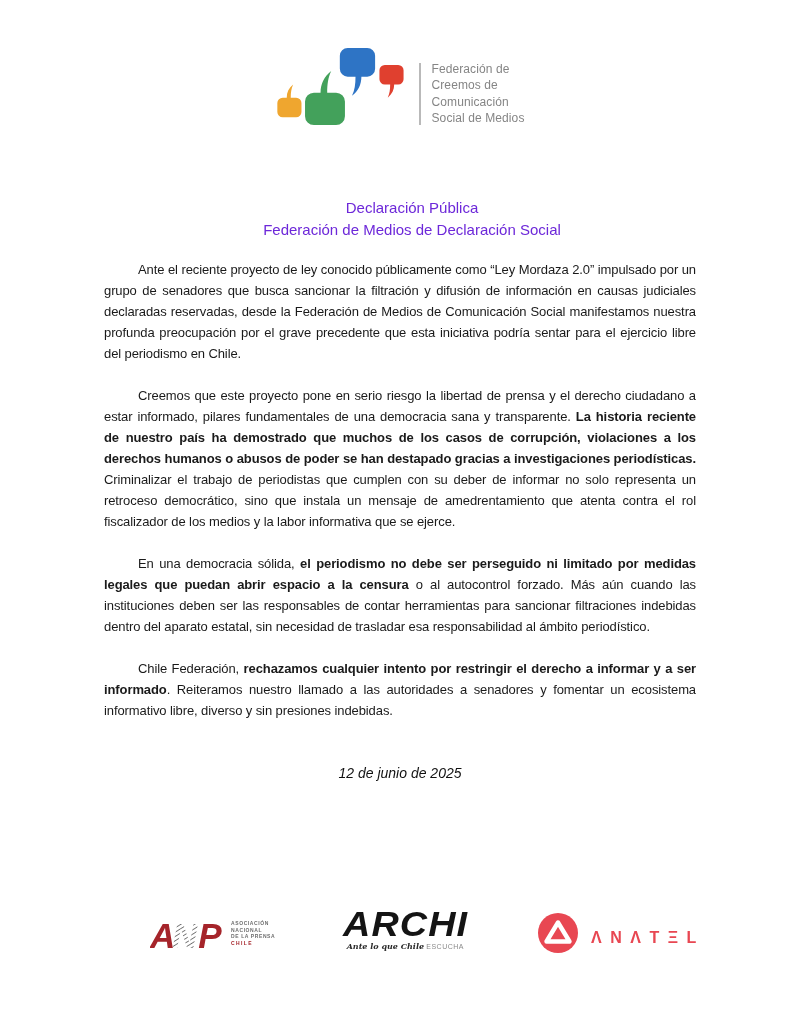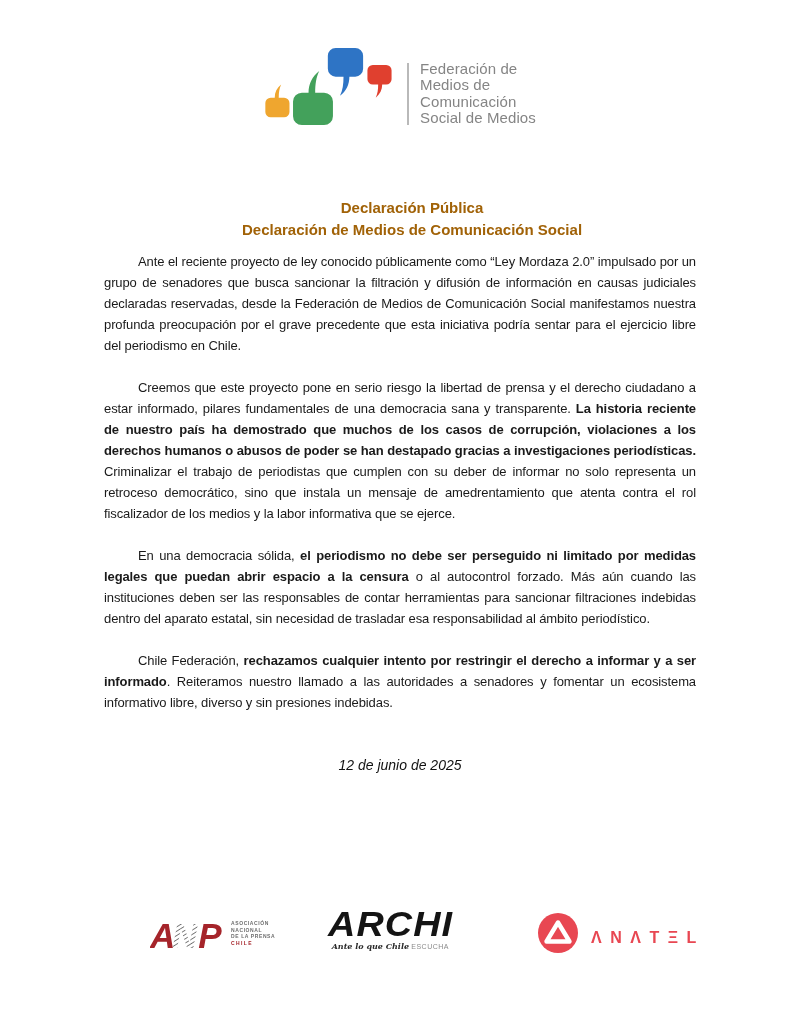--- a/index.html
+++ b/index.html
@@ -4,38 +4,38 @@
 <style>
   html,body{margin:0;padding:0;background:#e9e9e9;}
   .page{
     position:relative;width:800px;height:1035px;margin:0 auto;background:#ffffff;
     font-family:"Liberation Sans",sans-serif;color:#1a1a1a;overflow:hidden;
   }
   
   .brand{display:flex;justify-content:center;align-items:center;padding-top:46px;gap:11px;}
   .brand svg{display:block;}
   .brand-divider{width:2px;height:62px;background:#b9b9b9;}
-  .brand-name{font-size:15px;line-height:16.5px;color:#858585;letter-spacing:0.1px;}
+  .brand-name{font-size:12px;line-height:16.5px;color:#858585;letter-spacing:0.1px;}
   .brand-name span{display:block;}
   
-  .doc-title{margin:56px 0 0;text-align:center;font-size:15px;line-height:22px;font-weight:700;color:#a16207;padding-left:24px;}
+  .doc-title{margin:56px 0 0;text-align:center;font-size:15px;line-height:22px;font-weight:400;color:#6d28d9;padding-left:24px;}
   
-  .doc-body{width:592px;margin:10px auto 0;font-size:13px;line-height:21px;text-align:justify;letter-spacing:-0.1px;}
+  .doc-body{width:592px;margin:18px auto 0;font-size:13px;line-height:21px;text-align:justify;letter-spacing:-0.1px;}
   .doc-body p{margin:0 0 21px;text-indent:34px;}
   .doc-body p:last-child{margin-bottom:0;}
   .b{font-weight:700;}
   
   .doc-date{margin-top:44px;text-align:center;font-style:italic;font-size:14px;color:#111;}
   
   .footer{position:absolute;left:0;top:880px;width:800px;height:110px;}
   .anp{position:absolute;left:150px;top:37px;display:flex;align-items:flex-start;gap:5px;}
   .anp-side{margin-top:3px;font-size:5px;line-height:6.6px;letter-spacing:0.6px;color:#6e6e6e;font-weight:700;}
   .anp-side span{display:block;}
   .anp-chile{color:#a5242a;letter-spacing:1.4px;}
-  .archi{position:absolute;left:315px;top:28px;width:140px;text-align:center;}
+  .archi{position:absolute;left:330px;top:28px;width:140px;text-align:center;}
   .archi-word{font-size:35px;line-height:32px;font-weight:700;font-style:italic;color:#141414;
               letter-spacing:1px;transform:scaleX(1.08);transform-origin:left;white-space:nowrap;}
   .archi-tagline{margin-top:1px;font-size:8px;color:#2a2a2a;text-align:right;padding-right:6px;white-space:nowrap;}
   .archi-script{font-family:"DejaVu Serif",serif;font-style:italic;font-weight:700;}
   .archi-caps{color:#8a8a8a;letter-spacing:0.5px;font-size:7px;}
   .anatel{position:absolute;left:538px;top:33px;display:flex;align-items:center;gap:13px;}
   .anatel-word{font-size:16px;font-weight:700;color:#e84752;letter-spacing:8.5px;white-space:nowrap;margin-top:9px;}
 </style>
 </head>
 <body>
@@ -51,29 +51,29 @@
           </g>
       </defs>
       <use href="#openq" fill="#efa62f" transform="translate(0,36) scale(0.26)"></use>
       <use href="#openq" fill="#43a15b" transform="translate(26,22) scale(0.43)"></use>
       <use href="#closeq" fill="#2e74c5" transform="translate(60,0) scale(0.38)"></use>
       <use href="#closeq" fill="#e0402f" transform="translate(99,17) scale(0.26)"></use>
     </svg>
     <div class="brand-divider"></div>
     <div class="brand-name">
       <span>Federación de</span>
-      <span>Medios de</span>
+      <span>Creemos de</span>
       <span>Comunicación</span>
       <span>Social de Medios</span>
     </div>
   </header>
 
   <h1 class="doc-title">
     <div>Declaración Pública</div>
-    <div>Declaración de Medios de Comunicación Social</div>
+    <div>Federación de Medios de Declaración Social</div>
   </h1>
 
   <main class="doc-body">
       <p><span>Ante el reciente proyecto de ley conocido públicamente como “Ley Mordaza 2.0” impulsado por un grupo de senadores que busca sancionar la filtración y difusión de información en causas judiciales declaradas reservadas, desde la Federación de Medios de Comunicación Social manifestamos nuestra profunda preocupación por el grave precedente que esta iniciativa podría sentar para el ejercicio libre del periodismo en Chile.</span></p>
       <p><span>Creemos que este proyecto pone en serio riesgo la libertad de prensa y el derecho ciudadano a estar informado, pilares fundamentales de una democracia sana y transparente. </span><span class="b">La historia reciente de nuestro país ha demostrado que muchos de los casos de corrupción, violaciones a los derechos humanos o abusos de poder se han destapado gracias a investigaciones periodísticas.</span><span> Criminalizar el trabajo de periodistas que cumplen con su deber de informar no solo representa un retroceso democrático, sino que instala un mensaje de amedrentamiento que atenta contra el rol fiscalizador de los medios y la labor informativa que se ejerce.</span></p>
       <p><span>En una democracia sólida, </span><span class="b">el periodismo no debe ser perseguido ni limitado por medidas legales que puedan abrir espacio a la censura</span><span> o al autocontrol forzado. Más aún cuando las instituciones deben ser las responsables de contar herramientas para sancionar filtraciones indebidas dentro del aparato estatal, sin necesidad de trasladar esa responsabilidad al ámbito periodístico.</span></p>
       <p><span>Chile Federación, </span><span class="b">rechazamos cualquier intento por restringir el derecho a informar y a ser informado</span><span>. Reiteramos nuestro llamado a las autoridades a senadores y fomentar un ecosistema informativo libre, diverso y sin presiones indebidas.</span></p>
     </main>
 
   <div class="doc-date">12 de junio de 2025</div>

